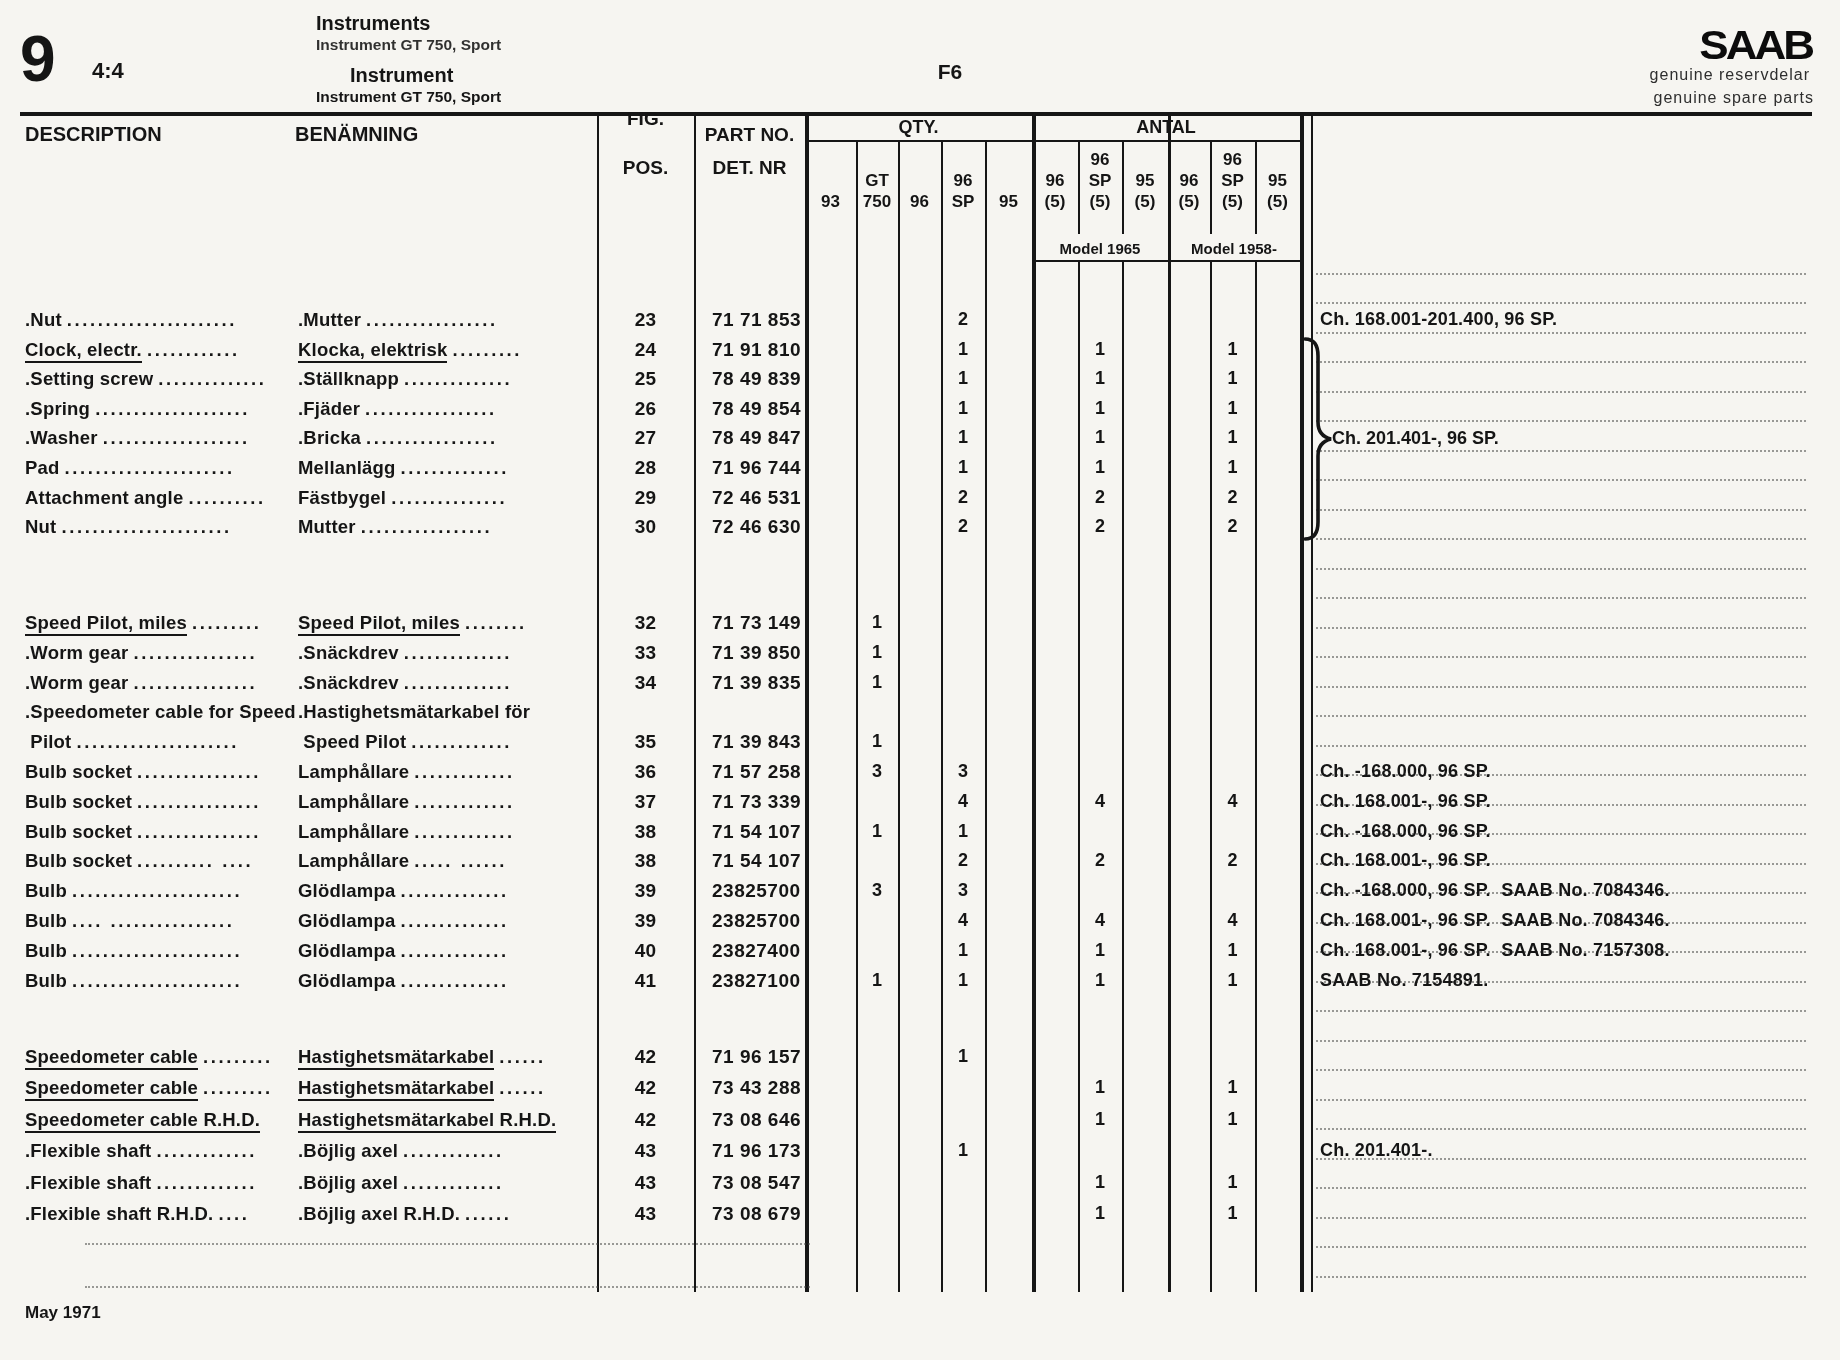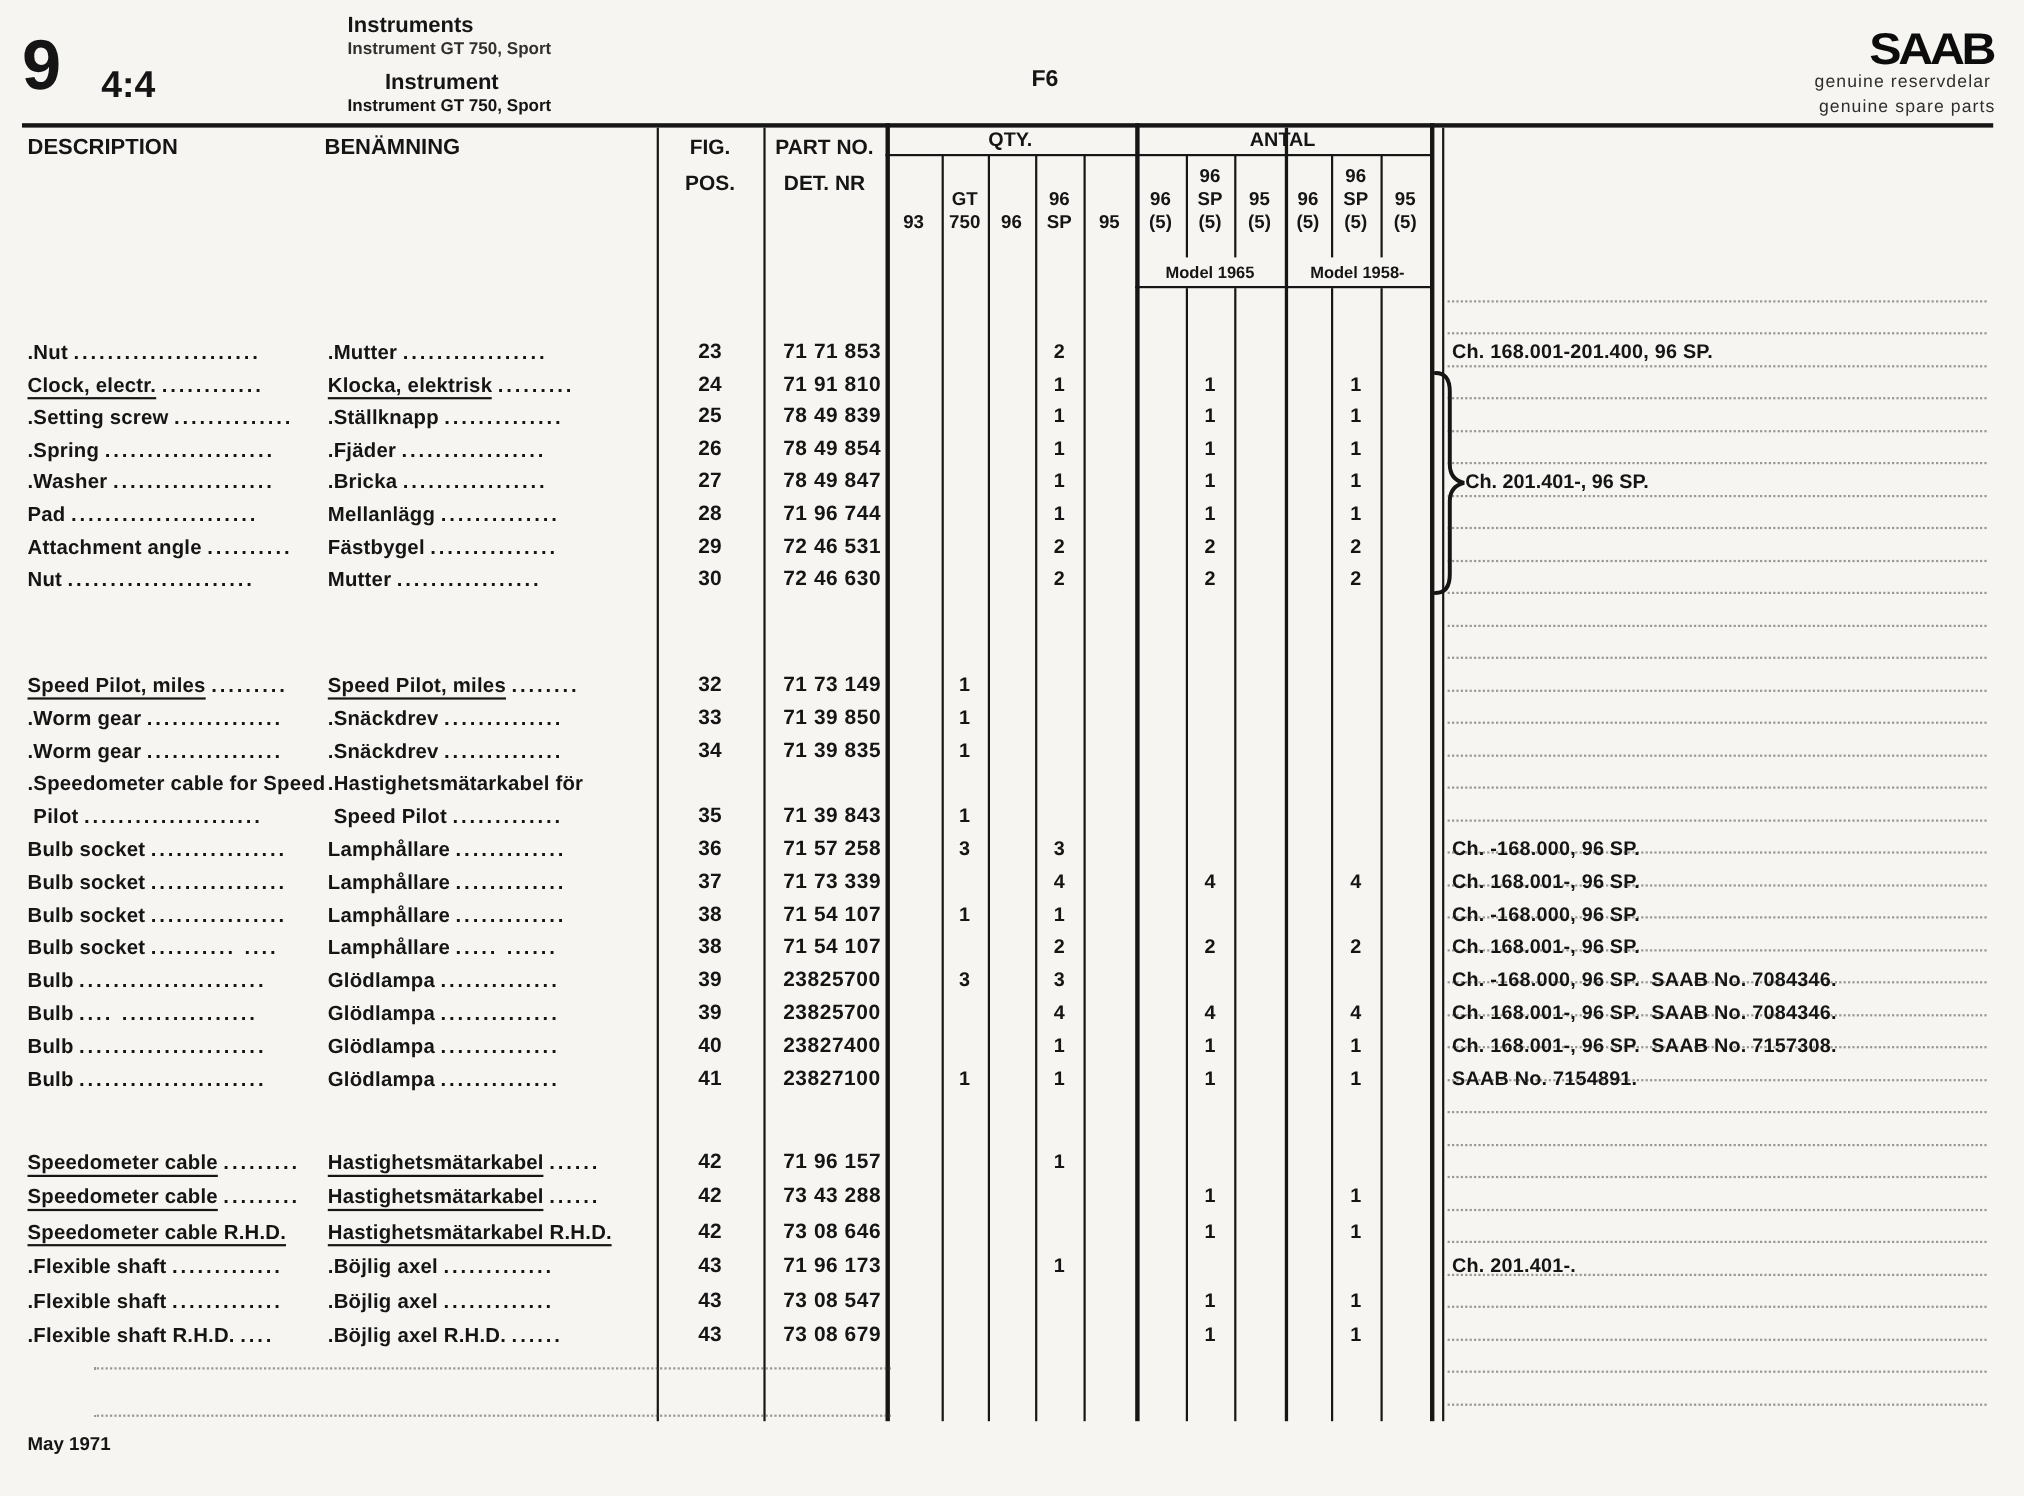--- a/index.html
+++ b/index.html
@@ -1,36 +1,36 @@
 <!DOCTYPE html>
 <html><head>
 <meta charset="utf-8">
 <style>
   html,body{margin:0;padding:0;background:#f6f5f1;}
   .page{position:relative;width:1840px;height:1360px;background:#f6f5f1;
         font-family:"Liberation Sans",sans-serif;color:#151515;overflow:hidden;}
   .abs{position:absolute;}
   
   #page-num{left:20px;top:22px;font-size:64px;font-weight:700;letter-spacing:-2px;}
-  #page-ratio{left:92px;top:58px;font-size:34px;font-weight:700;text-align:right;}
+  #page-ratio{left:92px;top:58px;font-size:22px;font-weight:700;text-align:right;}
   .title-blk{left:316px;font-weight:700;white-space:pre;}
   #title-en{top:12px;font-size:20px;}
   #sub-en{top:36px;font-size:15.5px;opacity:.88;}
   #title-sv{top:64px;font-size:20px;margin-left:34px;}
   #sub-sv{top:88px;font-size:15.5px;}
   #sec-code{left:890px;top:60px;width:120px;text-align:center;font-size:21px;font-weight:700;}
   #brand{right:28px;top:22px;font-size:44px;font-weight:700;letter-spacing:-3px;
          transform:scaleY(.92);transform-origin:top right;color:#0c0c0c;}
   #brand-sv{right:30px;top:66px;font-size:16px;font-weight:400;color:#2e2e2e;letter-spacing:1px;}
   #brand-en{right:26px;top:89px;font-size:16px;font-weight:400;color:#2e2e2e;letter-spacing:1px;}
   
   .lbl{position:absolute;font-weight:700;}
   #lbl-desc{left:25px;top:123px;font-size:20px;}
   #lbl-ben{left:295px;top:123px;font-size:20px;}
-  #lbl-fig{left:597px;width:97px;top:124px;text-align:center;font-size:19px;}
+  #lbl-fig{left:597px;width:97px;top:108px;text-align:center;font-size:19px;}
   #lbl-pos{left:597px;width:97px;top:157px;text-align:center;font-size:19px;}
   #lbl-part{left:694px;width:111px;top:124px;text-align:center;font-size:19px;}
   #lbl-det{left:694px;width:111px;top:157px;text-align:center;font-size:19px;}
   #lbl-qty{left:805px;width:227px;top:117px;text-align:center;font-size:18px;}
   #lbl-antal{left:1032px;width:268px;top:117px;text-align:center;font-size:18px;}
   #lbl-remarks{left:1311px;width:501px;top:127px;text-align:center;font-size:19px;letter-spacing:.5px;}
   #lbl-anm{left:1311px;width:501px;top:160px;text-align:center;font-size:19px;letter-spacing:.5px;}
   #lbl-m65{left:1032px;width:136px;top:240px;text-align:center;font-size:15px;font-weight:700;}
   #lbl-m66{left:1168px;width:132px;top:240px;text-align:center;font-size:15px;font-weight:700;}
   

